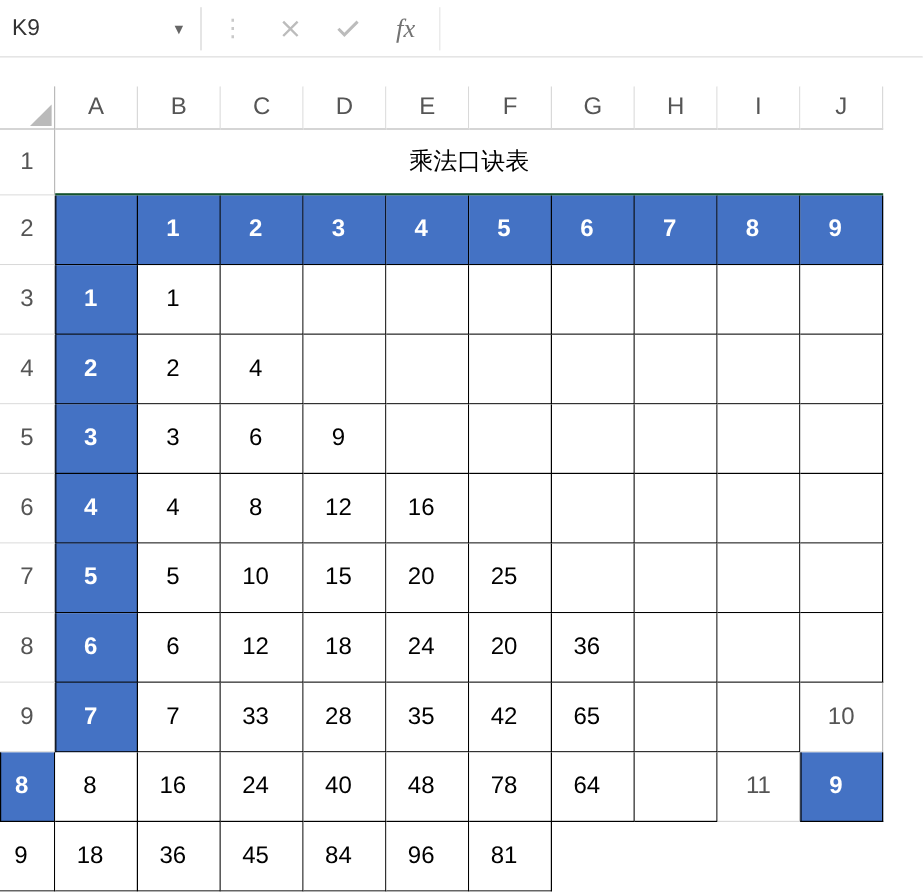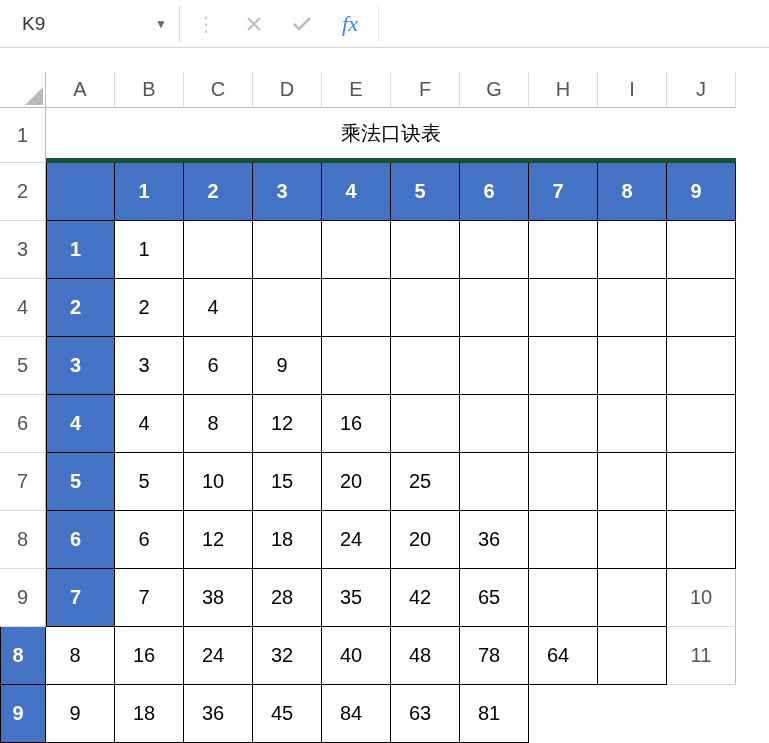--- a/index.html
+++ b/index.html
@@ -15,21 +15,21 @@
       overflow: hidden;
       position: relative;
     }
     
     .formula-bar {
       display: flex;
       align-items: center;
       height: 48px;
       border-bottom: 1px solid #d4d4d4;
       background: #ffffff;
-      padding: 6px 12px;
+      padding: 6px 0;
     }
     .name-box {
       width: 168px;
       height: 36px;
       display: flex;
       align-items: center;
       padding: 0 10px;
       border-right: 1px solid #d4d4d4;
       position: relative;
     }
@@ -55,21 +55,21 @@
       display: flex;
       align-items: center;
       justify-content: center;
       color: #b9b9b9;
       font-size: 20px;
     }
     .fb-btn.fx {
       font-style: italic;
       font-family: "Times New Roman", serif;
       font-size: 22px;
-      color: #3b82f6;
+      color: #737373;
     }
     .formula-input {
       flex: 1;
       height: 36px;
       border: none;
       outline: none;
       font-size: 18px;
       padding: 0 8px;
       border-left: 1px solid #e6e6e6;
       margin-left: 4px;
@@ -118,21 +118,21 @@
       height: 36px !important;
     }
     .row-header {
       border-right: 1px solid #bababa;
     }
     .sheet .hdr-row {
       height: 36px;
     }
     .title-cell {
       grid-column: 2 / span 10;
-      border-bottom: 5px solid #14532d;
+      border-bottom: 2px solid #14532d;
       font-size: 24px;
       justify-content: center;
     }
     .th-blue {
       background: #4472c4;
       color: #ffffff;
       font-weight: bold;
       border-right: 1px solid #000;
       border-bottom: 1px solid #000;
       justify-content: flex-end;
@@ -269,40 +269,39 @@
     <div class="data-cell">18</div>
     <div class="data-cell">24</div>
     <div class="data-cell">20</div>
     <div class="data-cell">36</div>
     <div class="data-cell"></div>
     <div class="data-cell"></div>
     <div class="data-cell"></div>
     <div class="row-header row-h-num">9</div>
     <div class="th-blue first">7</div>
     <div class="data-cell">7</div>
-    <div class="data-cell">38</div>
+    <div class="data-cell">33</div>
     <div class="data-cell">28</div>
     <div class="data-cell">35</div>
     <div class="data-cell">42</div>
     <div class="data-cell">65</div>
     <div class="data-cell"></div>
     <div class="data-cell"></div>
     <div class="row-header row-h-num">10</div>
     <div class="th-blue first">8</div>
     <div class="data-cell">8</div>
     <div class="data-cell">16</div>
     <div class="data-cell">24</div>
-    <div class="data-cell">32</div>
     <div class="data-cell">40</div>
     <div class="data-cell">48</div>
     <div class="data-cell">78</div>
     <div class="data-cell">64</div>
     <div class="data-cell"></div>
     <div class="row-header row-h-num">11</div>
     <div class="th-blue first">9</div>
     <div class="data-cell">9</div>
     <div class="data-cell">18</div>
     <div class="data-cell">36</div>
     <div class="data-cell">45</div>
     <div class="data-cell">84</div>
-    <div class="data-cell">63</div>
+    <div class="data-cell">96</div>
     <div class="data-cell">81</div>
   </div>
 
 </body></html>

